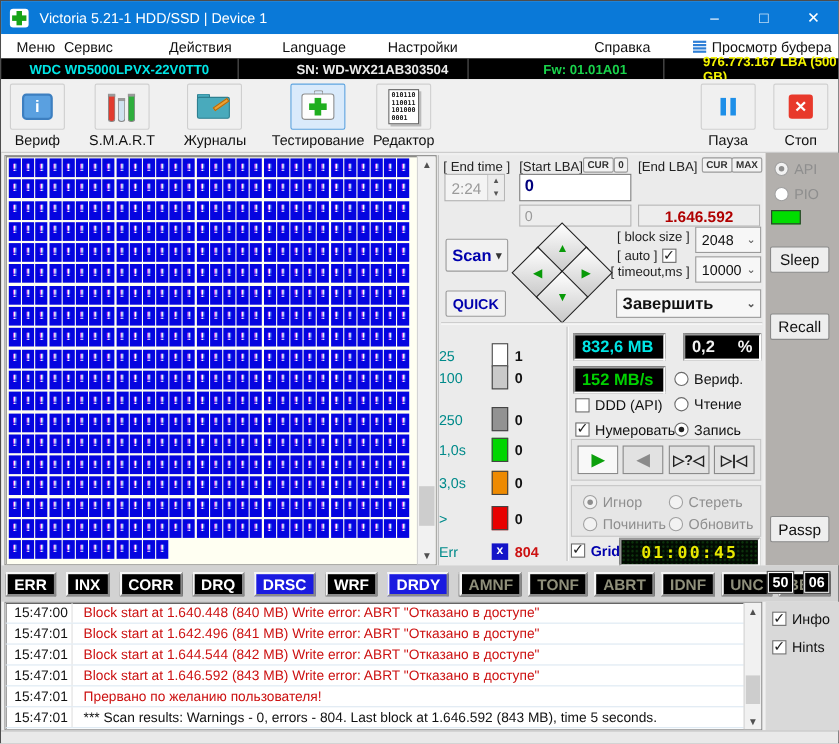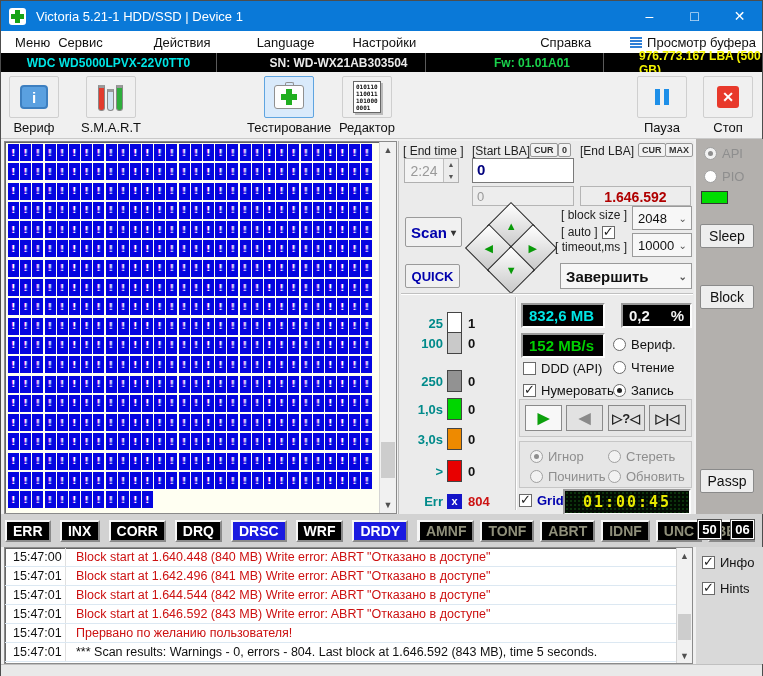--- a/index.html
+++ b/index.html
@@ -100,21 +100,21 @@
   .radio .dot { width:13px; height:13px; border-radius:50%; background:#fff; border:1px solid #6a6a6a; position:relative; flex:0 0 13px; }
   .radio .dot.on:before { content:""; position:absolute; left:3px; top:3px; width:5px; height:5px; border-radius:50%; background:#222; }
   .radio.dis { color:#8e8e8e; } .radio.dis .dot { border-color:#a0a0a0; background:#f2f2f2; }
   .radio.dis .dot.on:before { background:#8e8e8e; }
   
   .divider-h { position:absolute; left:2px; width:292px; height:2px; border-top:1px solid #c0c0c0; border-bottom:1px solid #fff; }
   .divider-v { position:absolute; top:156px; bottom:4px; left:116px; width:2px; border-left:1px solid #c0c0c0; border-right:1px solid #fff; }
   
   .legend { position:absolute; left:0; top:160px; width:114px; }
   .leg-row { position:absolute; left:0; width:114px; height:24px; display:flex; align-items:center; }
-  .leg-label { width:44px; text-align:right; color:#008a8a; font-weight:bold; font-size:13px; }
+  .leg-label { width:44px; text-align:left; color:#008a8a; font-weight:normal; font-size:13px; }
   .leg-block { width:15px; height:22px; border:1px solid #444; margin-left:4px; }
   .leg-count { margin-left:6px; font-size:13px; font-weight:bold; color:#111; }
   .err-x { width:15px; height:15px; margin-left:4px; background:#1414c8; color:#fff; font-weight:bold; font-size:11px; display:flex; align-items:center; justify-content:center; }
   
   .lcd { position:absolute; background:#000; border:2px solid; border-color:#9a9a9a #fdfdfd #fdfdfd #9a9a9a; font-weight:bold; font-size:15px; display:flex; align-items:center; padding:0 6px; }
   .lcd.cyan { color:#00e5e5; } .lcd.green { color:#00d000; } .lcd.white { color:#f2f2f2; justify-content:space-between; }
   
   .playgroup { position:absolute; left:120px; top:258px; width:173px; height:38px; border:1px solid #c6c6c6; background:#e6e6e6; display:flex; align-items:center; justify-content:space-around; padding:0 3px; }
   .playbtn { width:37px; height:26px; background:#e2e2e2; border:1px solid #8a8a8a; display:flex; align-items:center; justify-content:center; font-size:13px; font-weight:bold; color:#222; }
   .playbtn.play { background:#f8f8f8; color:#0ca00c; font-size:15px; }
@@ -207,20 +207,30 @@
     </div>
     <div class="tool" style="left:80px;">
       <div class="iconbtn">
           <div class="smart-icon">
             <i class="tube red"></i>
             <i class="tube blu"></i>
             <i class="tube grn"></i>
           </div>
         </div>
       <div class="tool-label">S.M.A.R.T</div>
+    </div>
+    <div class="tool" style="left:166px;">
+      <div class="iconbtn">
+          <div class="journ-icon">
+            <i class="folder-tab"></i>
+            <i class="folder-back"></i>
+            <i class="pencil"></i>
+          </div>
+        </div>
+      <div class="tool-label">Журналы</div>
     </div>
     <div class="tool" style="left:246px;">
       <div class="iconbtn active">
           <div class="test-icon">
             <i class="test-handle"></i>
           </div>
         </div>
       <div class="tool-label">Тестирование</div>
     </div>
     <div class="tool" style="left:338px;">
@@ -991,21 +1001,21 @@
     <span class="radio dis" style="position:absolute;left:8px;top:7px;">
       <span class="dot on"></span>
         <span>API</span>
     </span>
     <span class="radio dis" style="position:absolute;left:8px;top:30px;">
       <span class="dot" style="background:#fff;"></span>
         <span>PIO</span>
     </span>
     <div class="side-led"></div>
     <div class="side-btn" style="top:85px;">Sleep</div>
-    <div class="side-btn" style="top:146px;">Block</div>
+    <div class="side-btn" style="top:146px;">Recall</div>
     <div class="side-btn" style="top:330px;">Passp</div>
   </div>
 
   <div class="statusbar">
     <div class="leds-left" id="leds-left">
         <div class="led-box">ERR</div>
         <div class="led-box">INX</div>
         <div class="led-box">CORR</div>
         <div class="led-box">DRQ</div>
         <div class="led-box on">DRSC</div>

